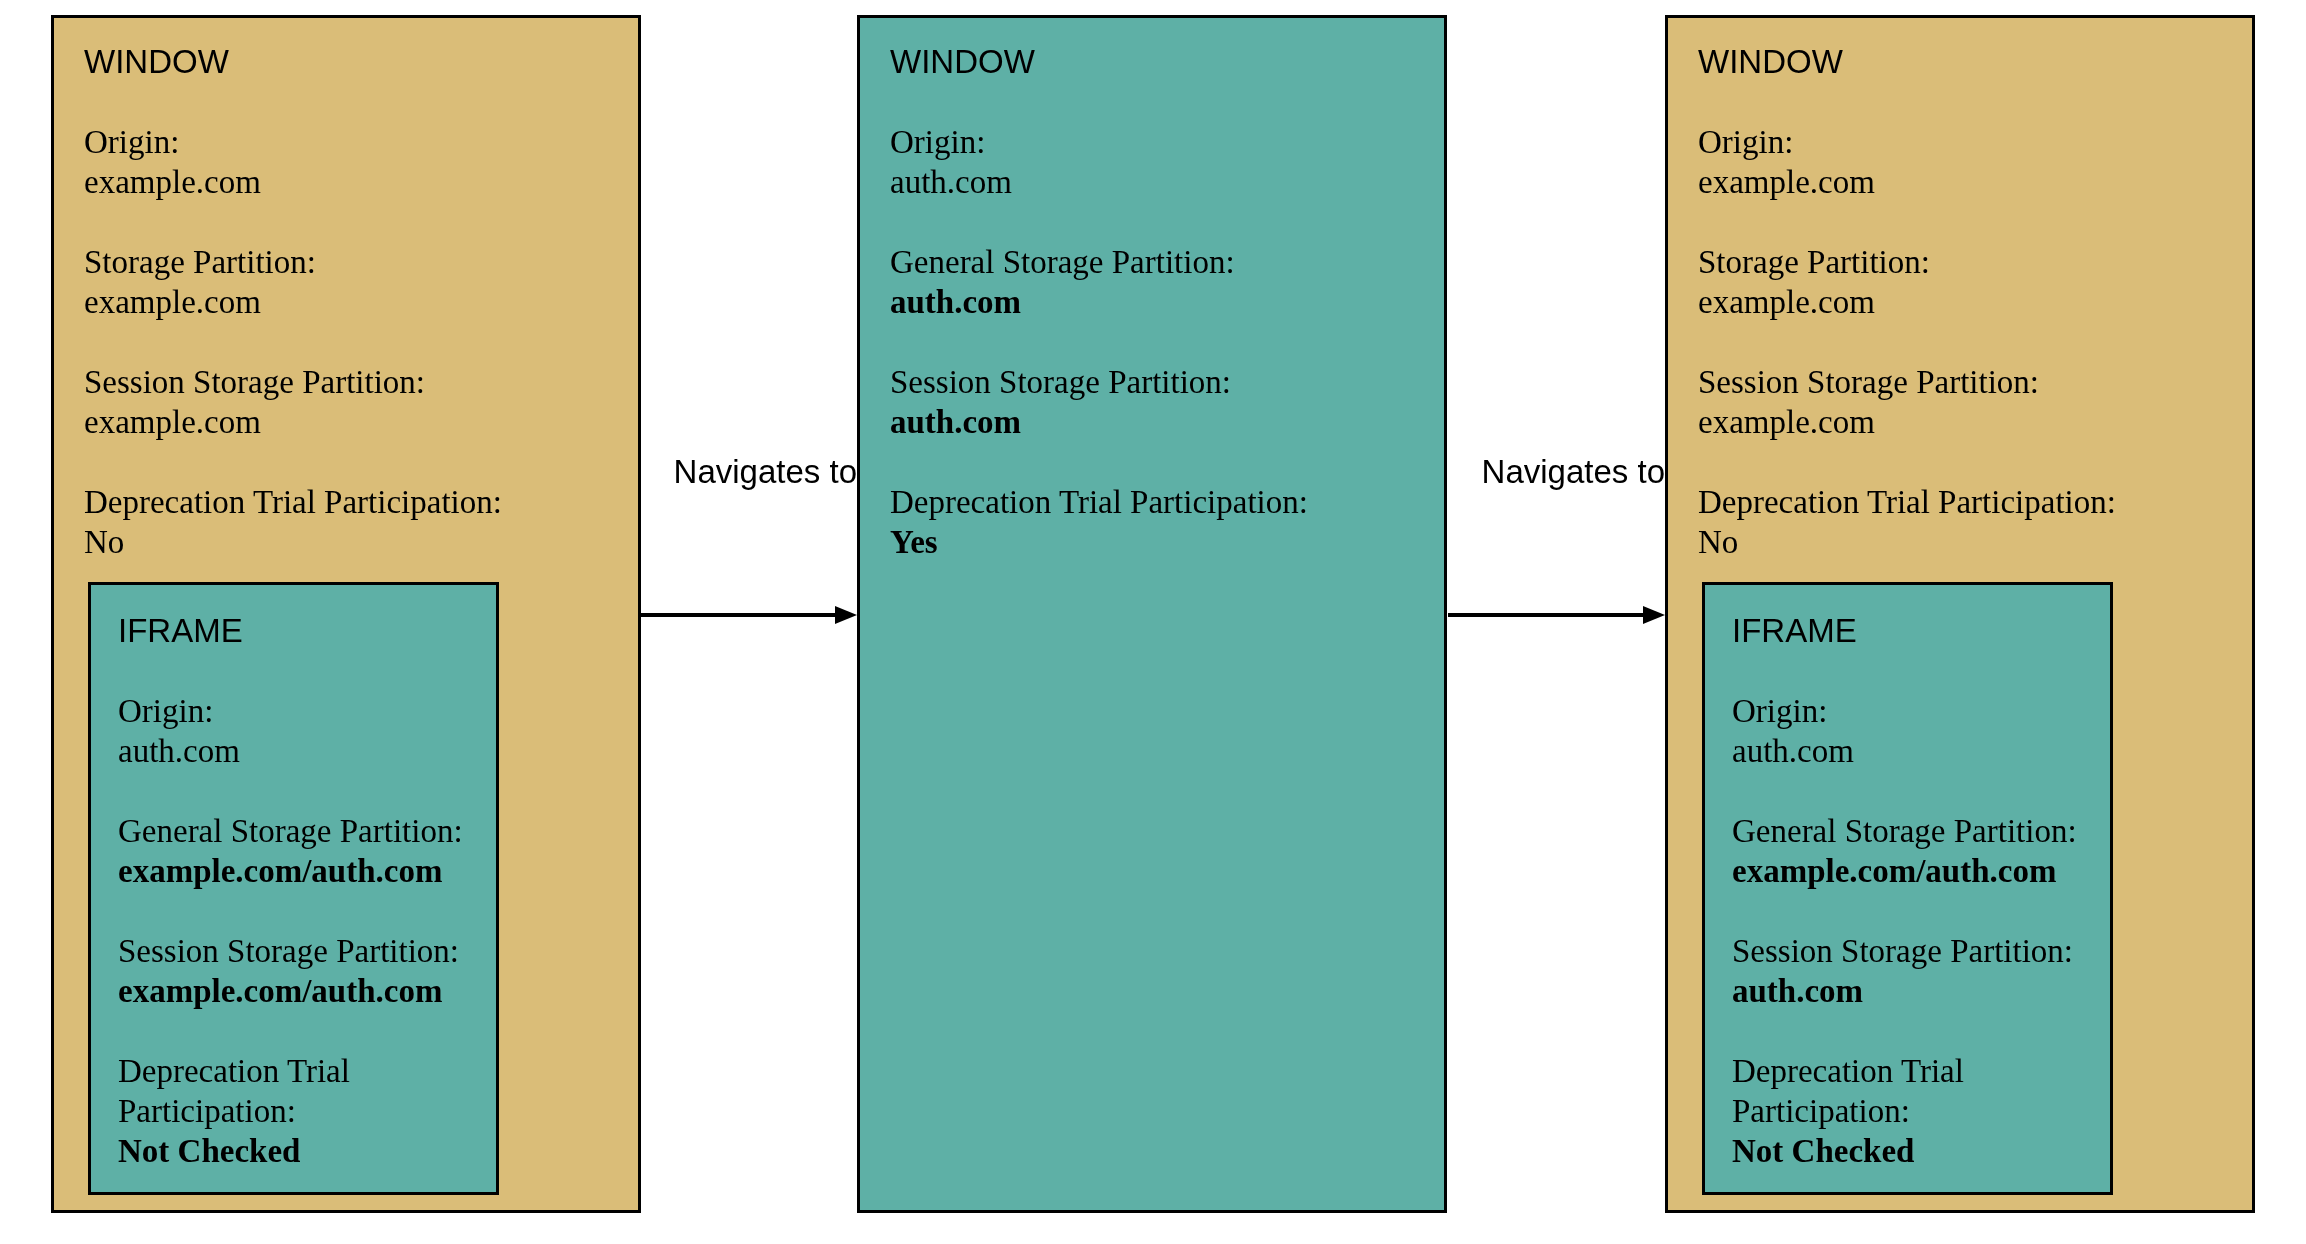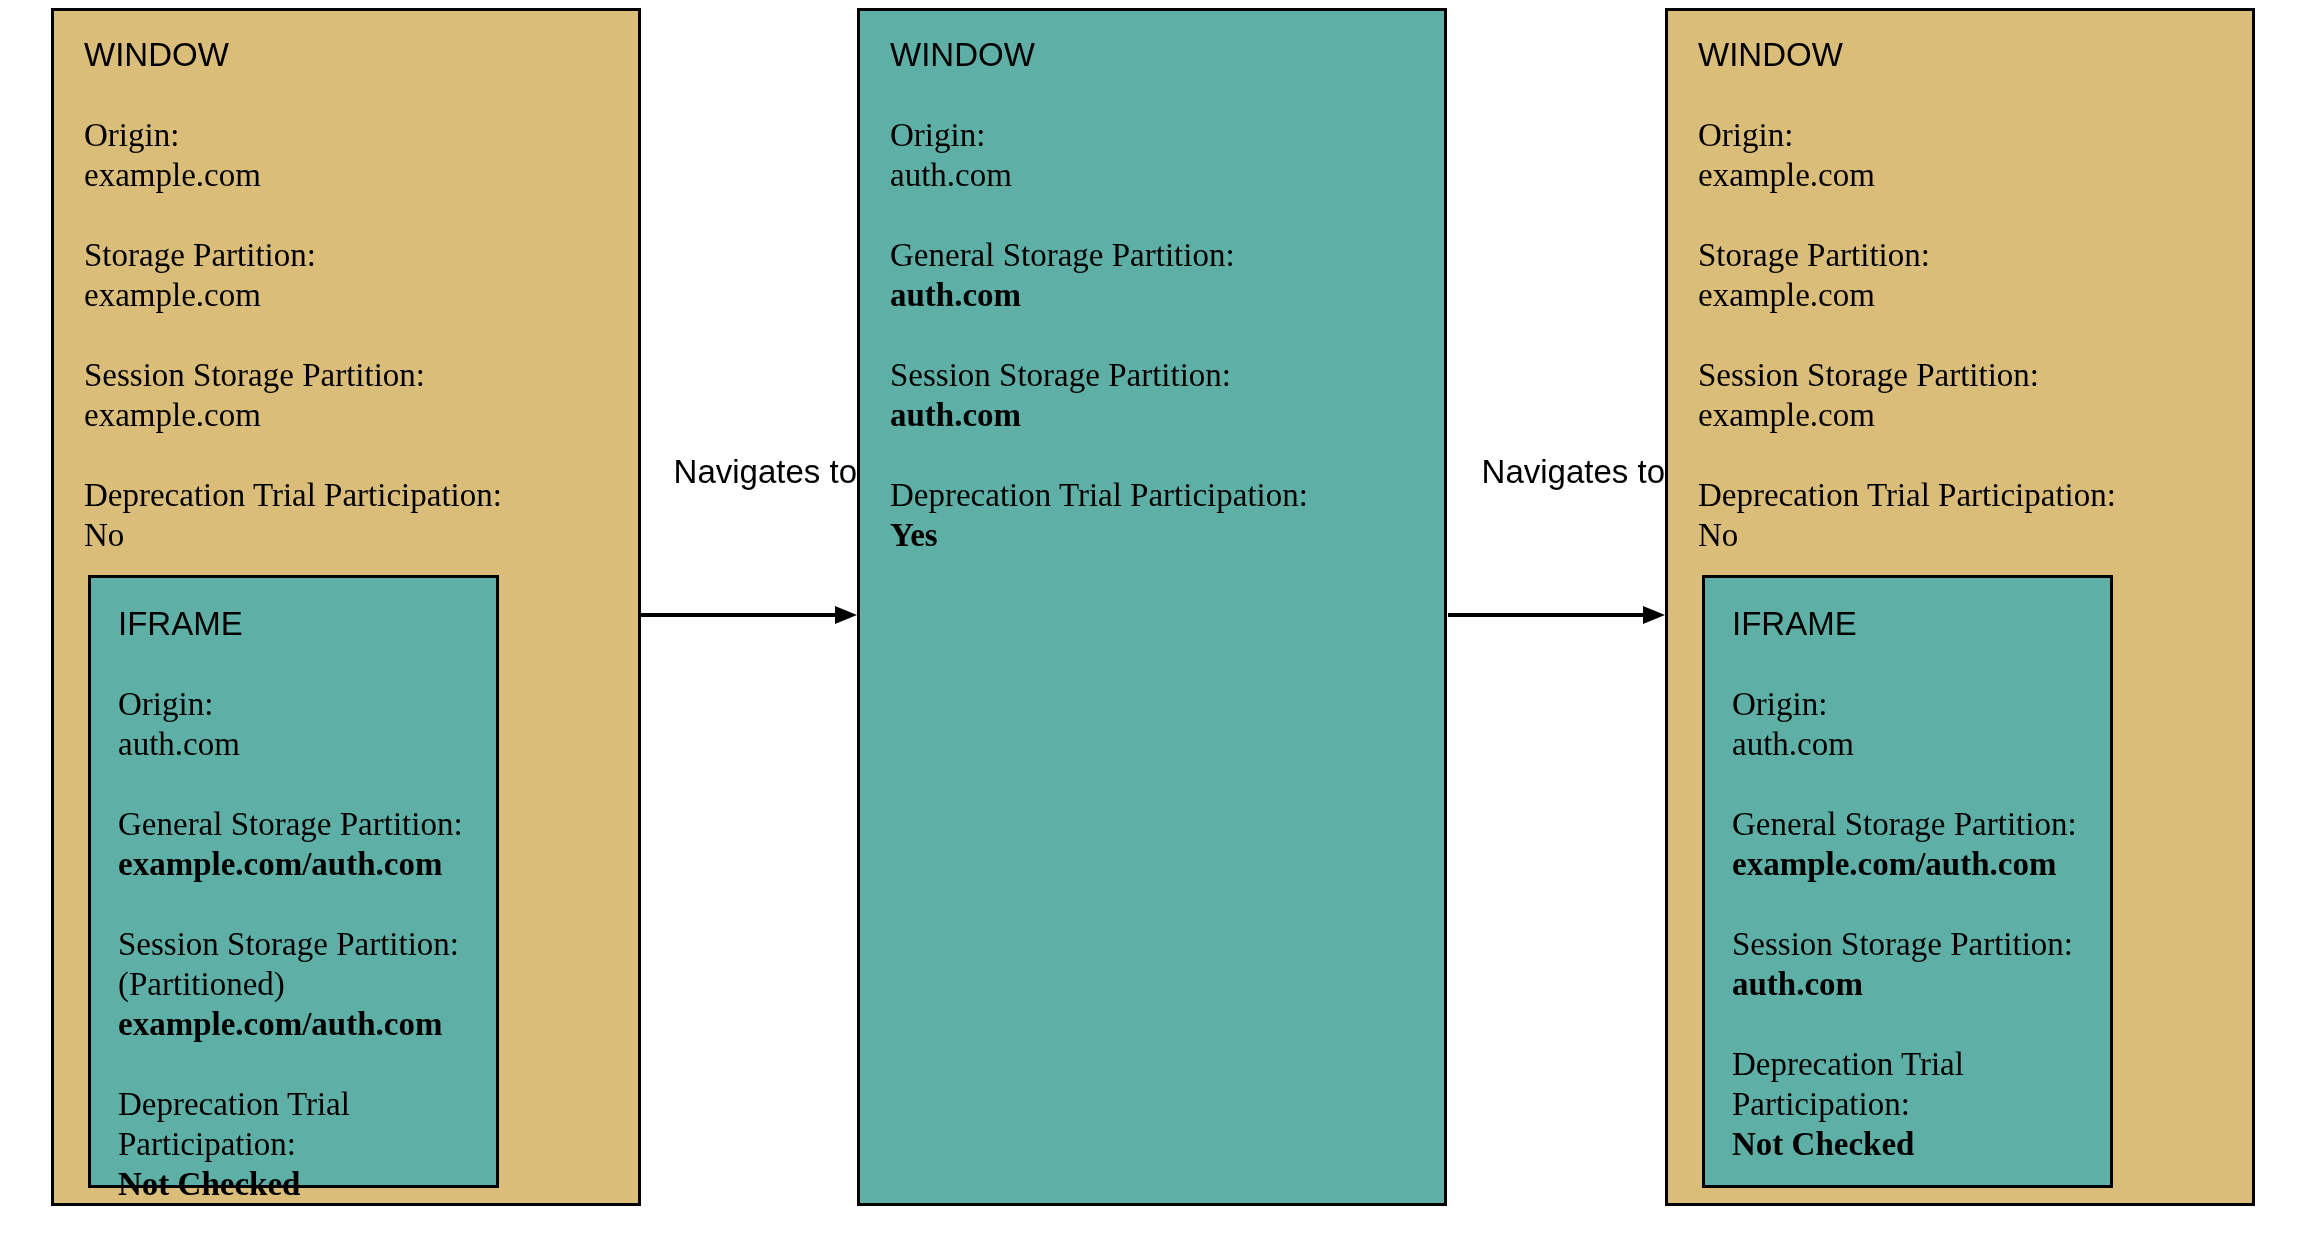--- a/index.html
+++ b/index.html
@@ -9,21 +9,21 @@
     height: 1244px;
     font-family: "Liberation Sans", sans-serif;
     font-size: 33px;
     line-height: 40px;
     color: #000000;
     background: #ffffff;
     overflow: hidden;
   }
   .window {
     position: absolute;
-    top: 8px;
+    top: 15px;
     width: 590px;
     height: 1198px;
     box-sizing: border-box;
     border: 3px solid #000000;
     padding: 24px 28px 0 30px;
   }
   .pos-1 { left: 51px; }
   .pos-2 { left: 857px; }
   .pos-3 { left: 1665px; }
   .tan  { background: #DABD78; }
@@ -97,21 +97,20 @@
       <div class="field">
         <p class="line">Origin:</p>
         <p class="line">auth.com</p>
       </div>
       <div class="field">
         <p class="line">General Storage Partition:</p>
         <p class="line b">example.com/auth.com</p>
       </div>
       <div class="field">
         <p class="line">Session Storage Partition:</p>
-        <p class="line">(Partitioned)</p>
         <p class="line b">example.com/auth.com</p>
       </div>
       <div class="field m0">
         <p class="line">Deprecation Trial Participation:</p>
         <p class="line b">Not Checked</p>
       </div>
     </div>
   </div>
 
   <div class="nav-label a1">Navigates to</div>

